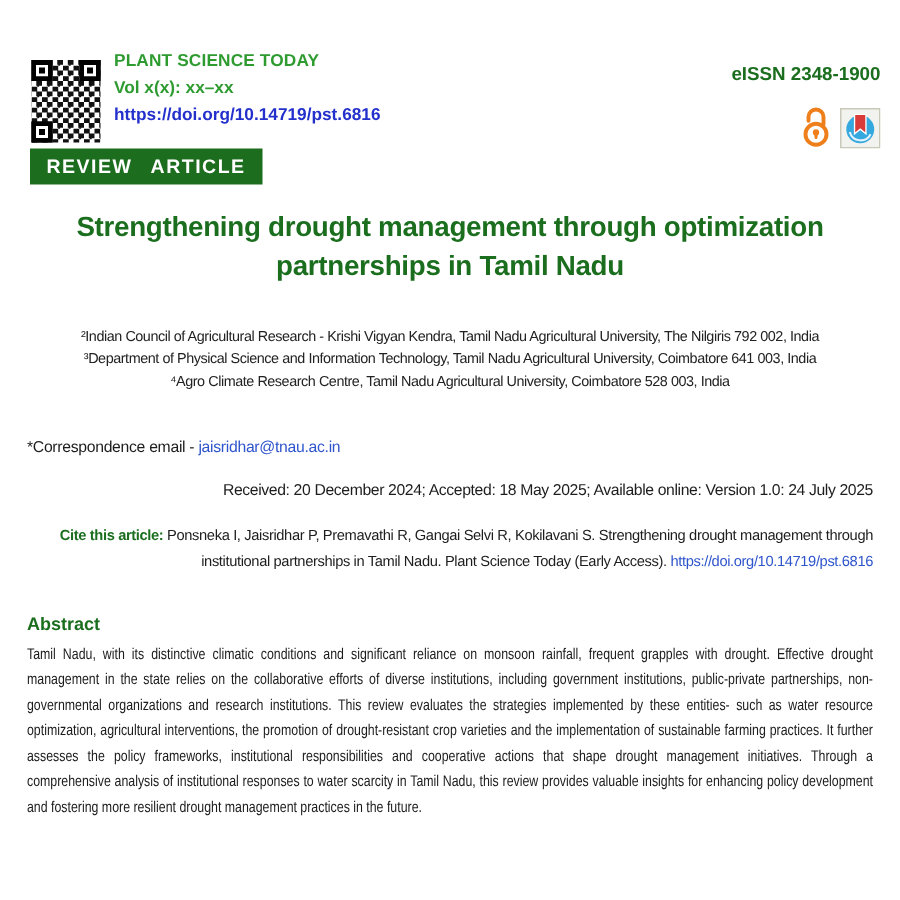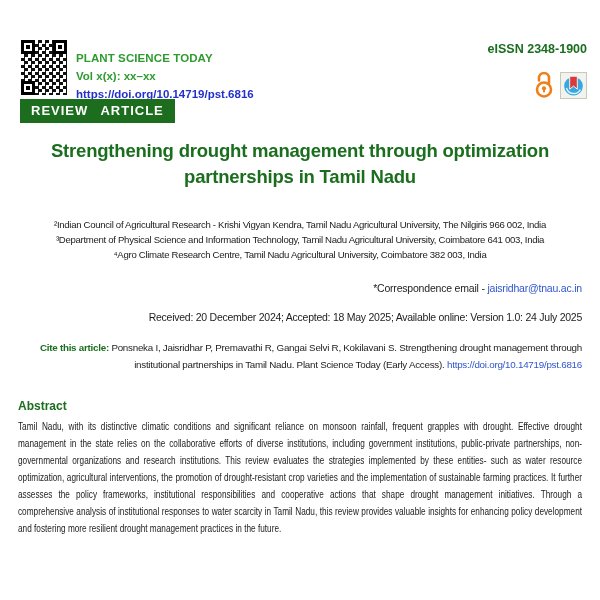--- a/index.html
+++ b/index.html
@@ -7,21 +7,21 @@
   body { font-family:"Liberation Sans","DejaVu Sans",sans-serif; color:#1d1d1d; }
   .page { position:relative; width:600px; height:600px; background:#ffffff; overflow:hidden; margin:0 auto; }
 
   
   .qr { position:absolute; left:21px; top:40px; width:46px; height:55px;
         background:repeating-conic-gradient(#111 0% 25%, #fff 0% 50%) 0 0 / 7px 7px; }
   .qr .f { position:absolute; width:14px; height:14px; background:#000;
            border:3px solid #000; box-shadow:inset 0 0 0 2px #fff; }
   .qr .tl { left:0; top:0; } .qr .tr { right:0; top:0; } .qr .bl { left:0; bottom:0; }
 
-  .brand { position:absolute; left:76px; top:50px; line-height:16px; }
+  .brand { position:absolute; left:76px; top:33px; line-height:16px; }
   .brand-name { color:#2e9b30; font-weight:bold; font-size:11.5px; letter-spacing:.1px; }
   .brand-vol  { color:#2e9b30; font-weight:bold; font-size:11.5px; margin-top:2px; }
   .brand-doi  { color:#2330cc; font-weight:bold; font-size:11.5px; margin-top:2px; text-decoration:none; display:block; }
 
   .eissn { position:absolute; right:13px; top:42px; color:#1a6e1e; font-weight:bold; font-size:12.5px; }
   .header-icons { position:absolute; right:13px; top:70px; display:flex; gap:5px; align-items:flex-end; }
 
   .badge { position:absolute; left:20px; top:99px; background:#1d6d1f; color:#fff;
            font-weight:bold; font-size:13px; letter-spacing:1px; word-spacing:8px;
            padding:4px 11px 5px; }
@@ -30,21 +30,21 @@
   .content { position:absolute; top:132px; left:18px; right:18px; }
 
   .title { margin-top:6px; text-align:center; color:#1a6e1e; font-weight:bold;
            font-size:18.5px; line-height:26px; letter-spacing:-.2px; }
 
   .authors { margin-top:27px; text-align:center; font-weight:bold; font-size:12.5px; color:#111; letter-spacing:-.1px; }
 
   .affiliations { margin-top:27px; text-align:center; font-size:9.6px; line-height:15px;
                   color:#222; letter-spacing:-.3px; }
 
-  .correspondence { margin-top:20px; text-align:right; font-size:10.5px; letter-spacing:-.2px; }
+  .correspondence { margin-top:30px; text-align:left; font-size:10.5px; letter-spacing:-.2px; }
   .dates { margin-top:17px; text-align:right; font-size:10.5px; letter-spacing:-.25px; color:#1d1d1d; }
 
   .cite { margin-top:17px; text-align:right; font-size:9.8px; line-height:16.5px; letter-spacing:-.25px; }
   .cite-label { color:#1a6e1e; font-weight:bold; }
 
   a.link { color:#2f55cc; text-decoration:none; cursor:pointer; }
 
   .abstract-head { margin-top:26px; color:#1a6e1e; font-weight:bold; font-size:12px; }
   .abstract-text { margin-top:5px; width:705px; transform:scaleX(.8); transform-origin:left top;
                    text-align:justify; font-size:10.3px; line-height:17px; color:#1b1b1b; }
@@ -88,23 +88,23 @@
   </div>
 
   <div class="badge">REVIEW ARTICLE</div>
 
   <div class="content">
 
     <h1 class="title">Strengthening drought management through optimization partnerships in Tamil Nadu</h1>
 
 
     <div class="affiliations">
-      <div>²Indian Council of Agricultural Research - Krishi Vigyan Kendra, Tamil Nadu Agricultural University, The Nilgiris 966 002, India</div>
+      <div>²Indian Council of Agricultural Research - Krishi Vigyan Kendra, Tamil Nadu Agricultural University, The Nilgiris 792 002, India</div>
       <div>³Department of Physical Science and Information Technology, Tamil Nadu Agricultural University, Coimbatore 641 003, India</div>
-      <div>⁴Agro Climate Research Centre, Tamil Nadu Agricultural University, Coimbatore 382 003, India</div>
+      <div>⁴Agro Climate Research Centre, Tamil Nadu Agricultural University, Coimbatore 528 003, India</div>
     </div>
 
     <div class="correspondence">
       <span>*Correspondence email - </span><a class="link">jaisridhar@tnau.ac.in</a>
     </div>
 
     <div class="dates">Received: 20 December 2024; Accepted: 18 May 2025; Available online: Version 1.0: 24 July 2025</div>
 
     <div class="cite">
       <span class="cite-label">Cite this article: </span><span>Ponsneka I, Jaisridhar P, Premavathi R, Gangai Selvi R, Kokilavani S. Strengthening drought management through institutional partnerships in Tamil Nadu. Plant Science Today (Early Access). </span><a class="link">https://doi.org/10.14719/pst.6816</a>

